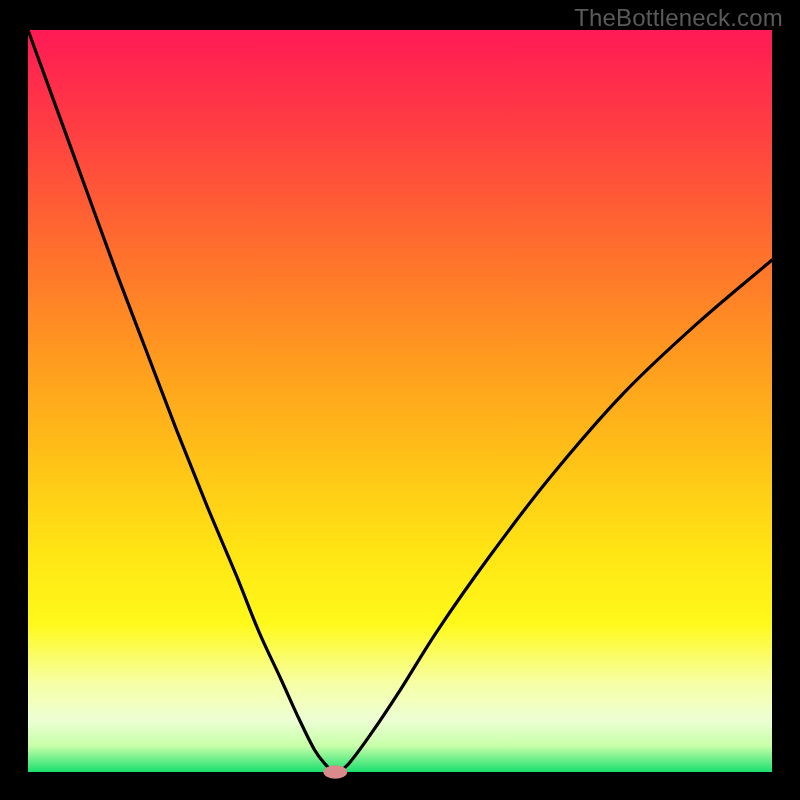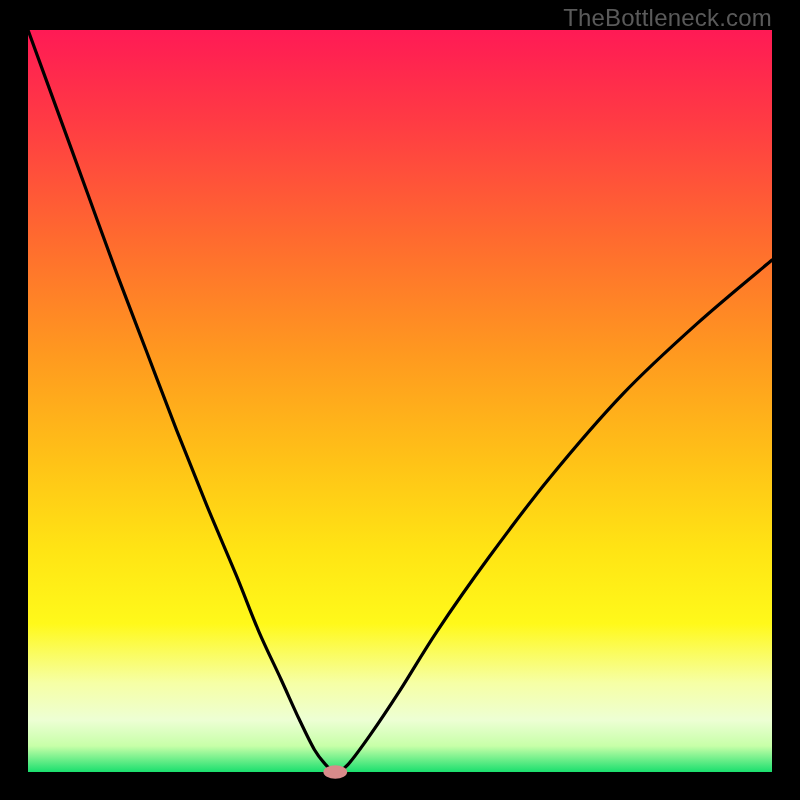--- a/index.html
+++ b/index.html
@@ -13,21 +13,21 @@
   }
   .frame {
     position: absolute;
     left: 0; top: 0;
     width: 800px; height: 800px;
     background: #000;
   }
   .watermark {
     position: absolute;
     top: 4px;
-    right: 28px;
+    right: 17px;
     color: #5a5a5a;
     font-size: 24px;
     font-weight: 500;
     letter-spacing: 0.2px;
     user-select: none;
   }
   svg { display: block; }
 </style>
 </head>
 <body>

